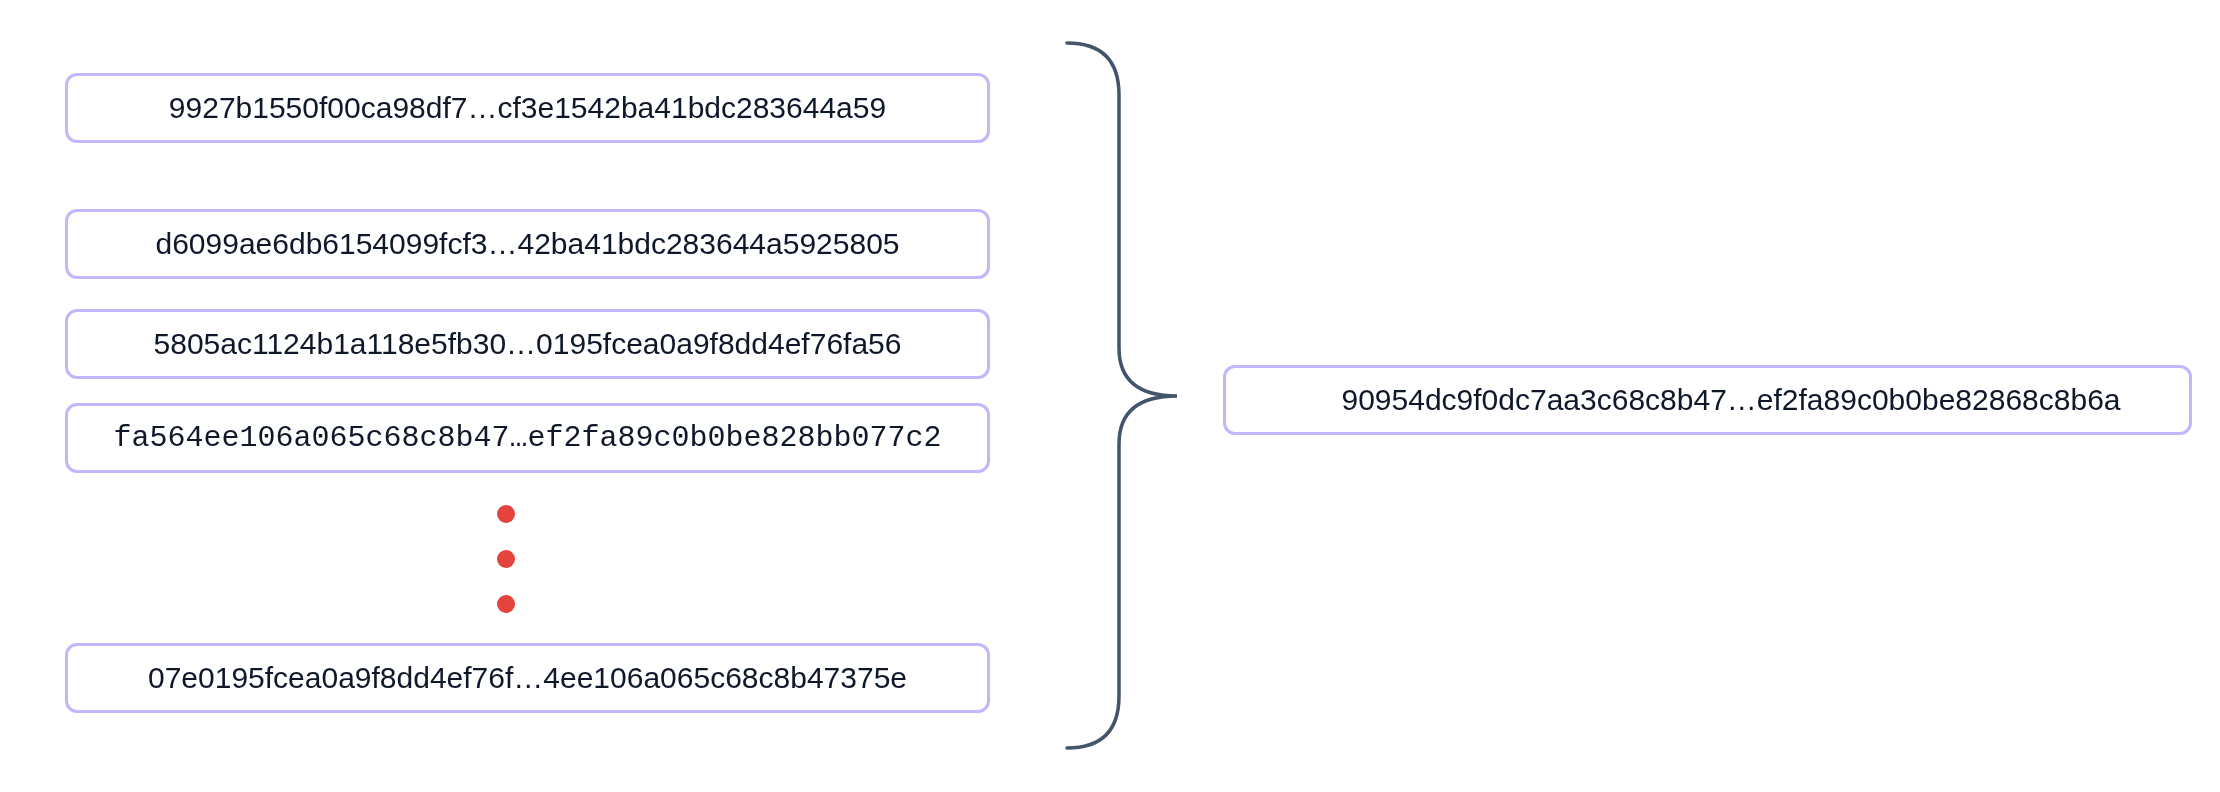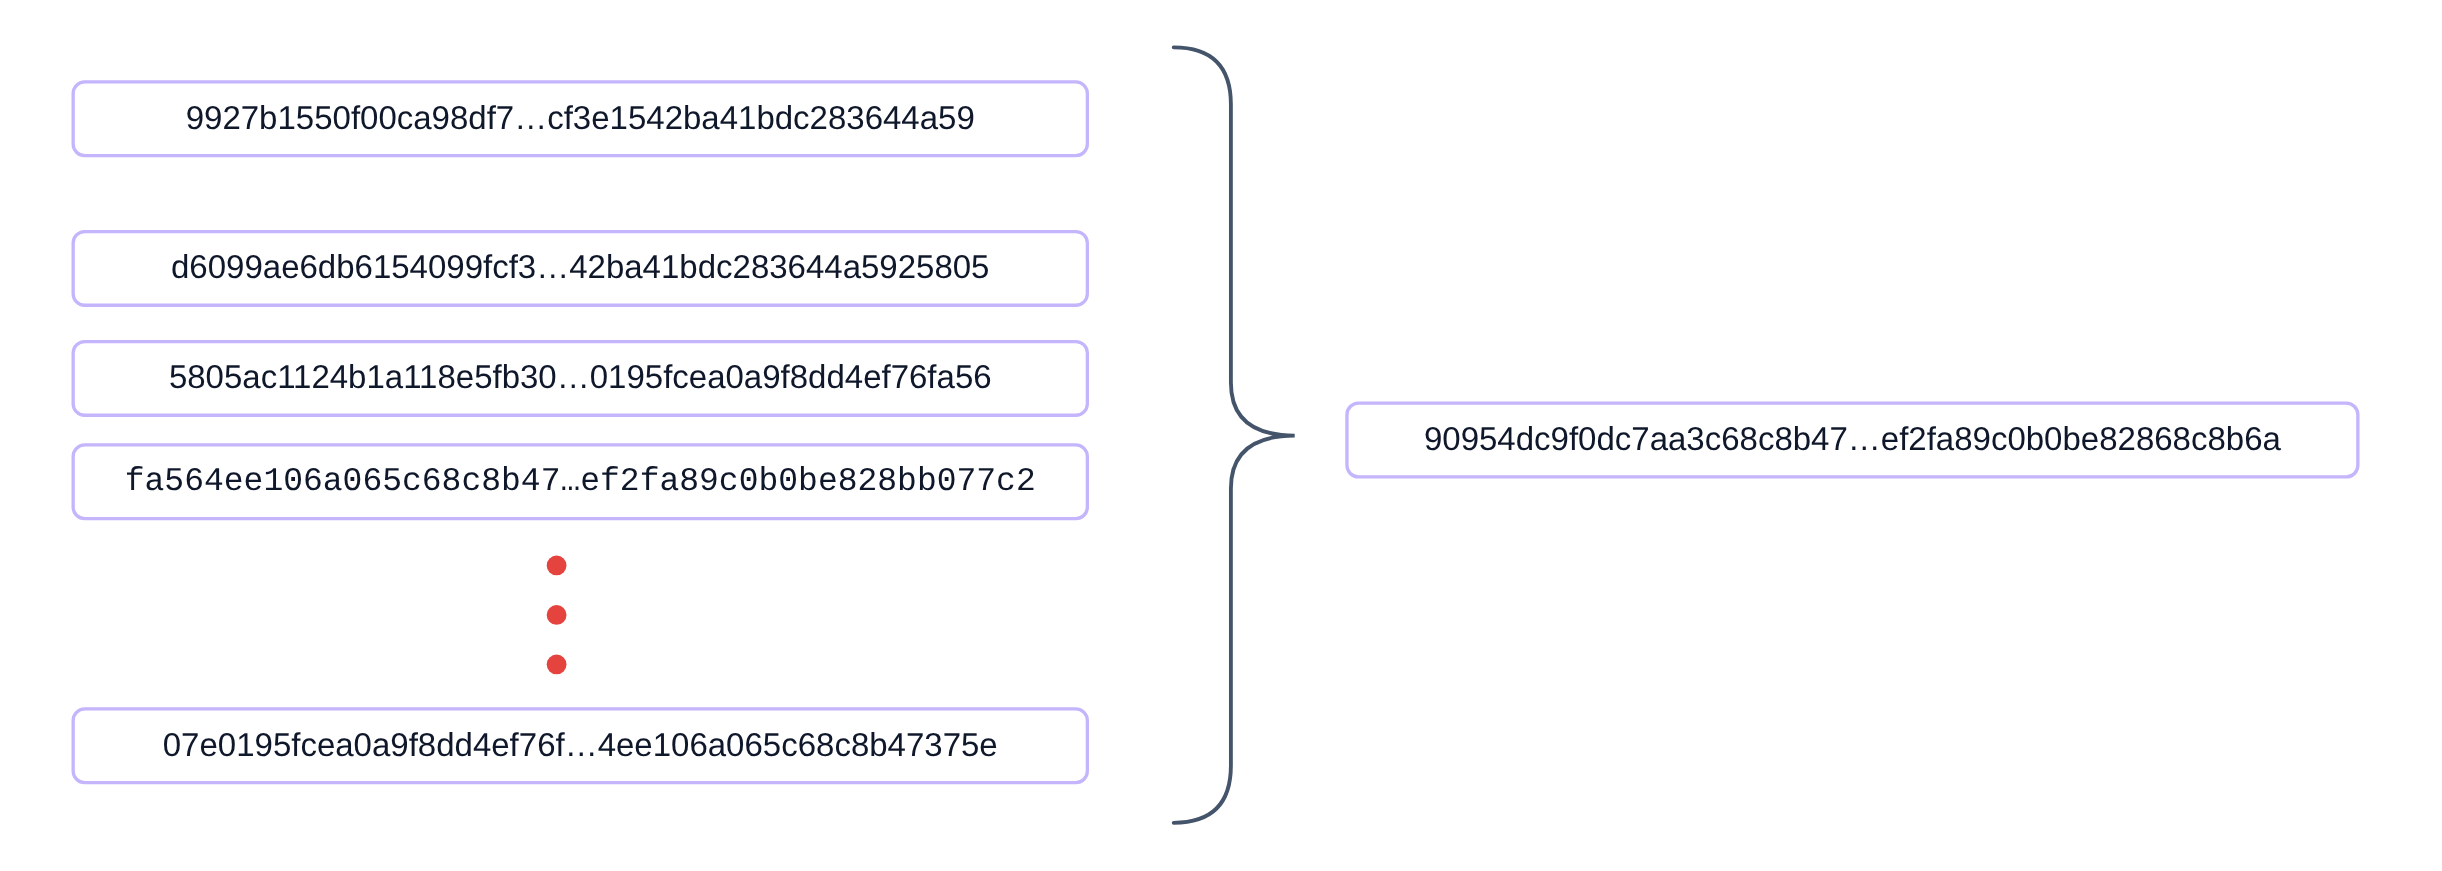--- a/index.html
+++ b/index.html
@@ -32,20 +32,21 @@
   }
   .hash-box.b1 { top: 73px; }
   .hash-box.b2 { top: 183px; margin-top: 26px; }
   .hash-box.b3 { top: 293px; margin-top: 16px; }
   .hash-box.b4 { top: 403px; font-family: Liberation Mono, monospace; }
   .hash-box.b5 { top: 643px; text-align: right; }
   .hash-box.out {
     left: 1223px;
     top: 365px;
     width: 916px;
+    padding-left: 47px;
   }
   .dot {
     position: absolute;
     left: 497px;
     width: 18px;
     height: 18px;
     border-radius: 50%;
     background: #e5433e;
   }
   .dot.d1 { top: 505px; }

